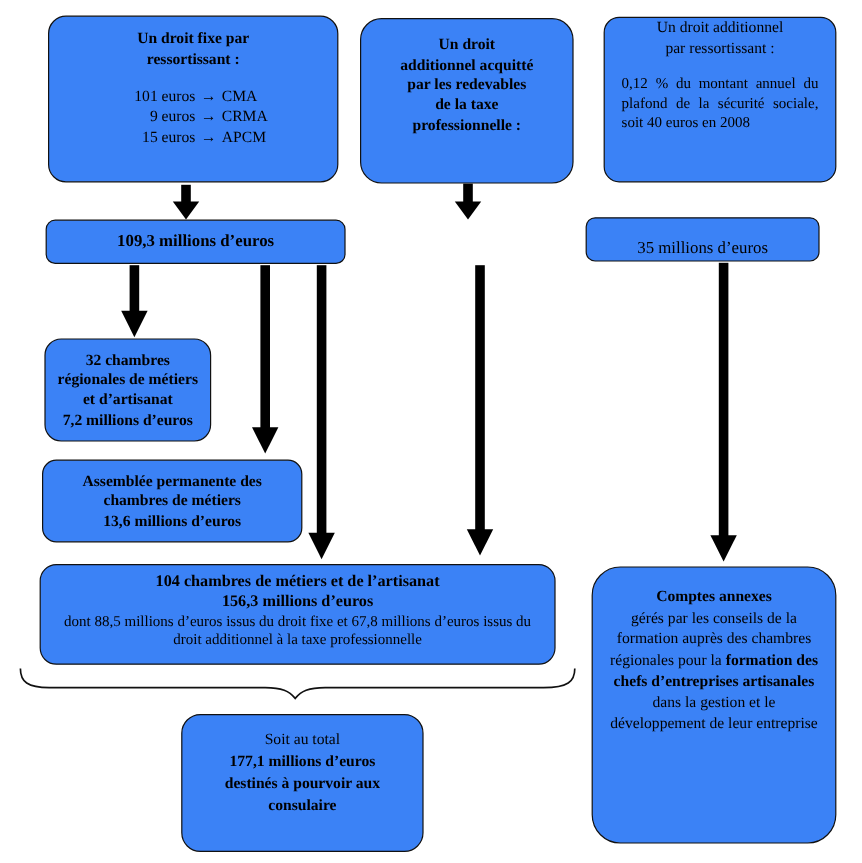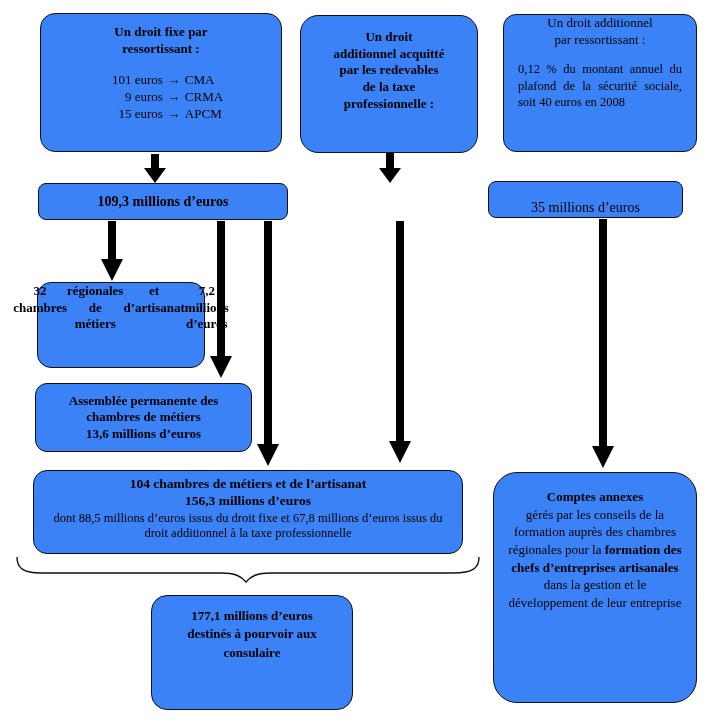--- a/index.html
+++ b/index.html
@@ -35,21 +35,21 @@
   
   .box-c { left: 503px; top: 14px; width: 194px; height: 138px; border-radius: 13px; padding: 0 14px 0 14px; font-size: 13px; }
   .box-c .just { text-align: justify; font-size: 12.5px; margin-top: 13px; line-height: 1.32; }
 
   
   .box-d { left: 38px;  top: 183px; width: 250px; height: 37px; border-radius: 8px; font-size: 14px; font-weight: bold; display: flex; align-items: center; justify-content: center; }
   .box-e { left: 300px; top: 183px; width: 178px; height: 37px; border-radius: 8px; font-size: 14px; font-weight: bold; display: flex; align-items: center; justify-content: center; }
   .box-f { left: 488px; top: 181px; width: 195px; height: 37px; border-radius: 8px; font-size: 14px; display: flex; align-items: flex-end; justify-content: center; }
 
   
-  .box-g { left: 37px; top: 282px; width: 168px; height: 86px; border-radius: 14px; font-size: 13px; font-weight: bold; display: flex; flex-direction: row; justify-content: center; }
+  .box-g { left: 37px; top: 282px; width: 139px; height: 86px; border-radius: 14px; font-size: 13px; font-weight: bold; display: flex; flex-direction: column; justify-content: center; }
   .box-h { left: 35px; top: 383px; width: 217px; height: 69px; border-radius: 12px; font-size: 13px; font-weight: bold; display: flex; flex-direction: column; justify-content: center; }
 
   
   .box-i { left: 33px; top: 470px; width: 430px; height: 84px; border-radius: 14px; padding: 4px 10px 0 10px; font-size: 13.5px; }
   .box-i .detail { font-weight: normal; font-size: 12.5px; line-height: 1.25; margin-top: 1px; }
 
   
   .box-j { left: 151px; top: 595px; width: 202px; height: 115px; border-radius: 16px; padding: 11px 8px 0 8px; font-size: 13px; line-height: 1.42; }
 
   
@@ -126,20 +126,21 @@
     <div class="b-title">156,3 millions d’euros</div>
     <div class="detail">dont 88,5 millions d’euros issus du droit fixe et 67,8 millions d’euros issus du droit additionnel à la taxe professionnelle</div>
   </div>
 
   <div class="box box-k">
     <div class="b-title">Comptes annexes</div>
     <div><span>gérés par les conseils de la formation auprès des chambres régionales pour la </span><span class="b-title">formation des chefs d’entreprises artisanales</span><span> dans la gestion et le développement de leur entreprise</span></div>
   </div>
 
   <div class="box box-j">
+    <div>Soit au total</div>
     <div class="b-title">177,1 millions d’euros</div>
     <div class="b-title">destinés à pourvoir aux</div>
     <div class="b-title">consulaire</div>
   </div>
 
   <div class="arrow short" style="left:144px; top:154px; height:29px;">
       <div class="shaft"></div>
       <div class="head"></div>
     </div>
   <div class="arrow short" style="left:379px; top:153px; height:30px;">

